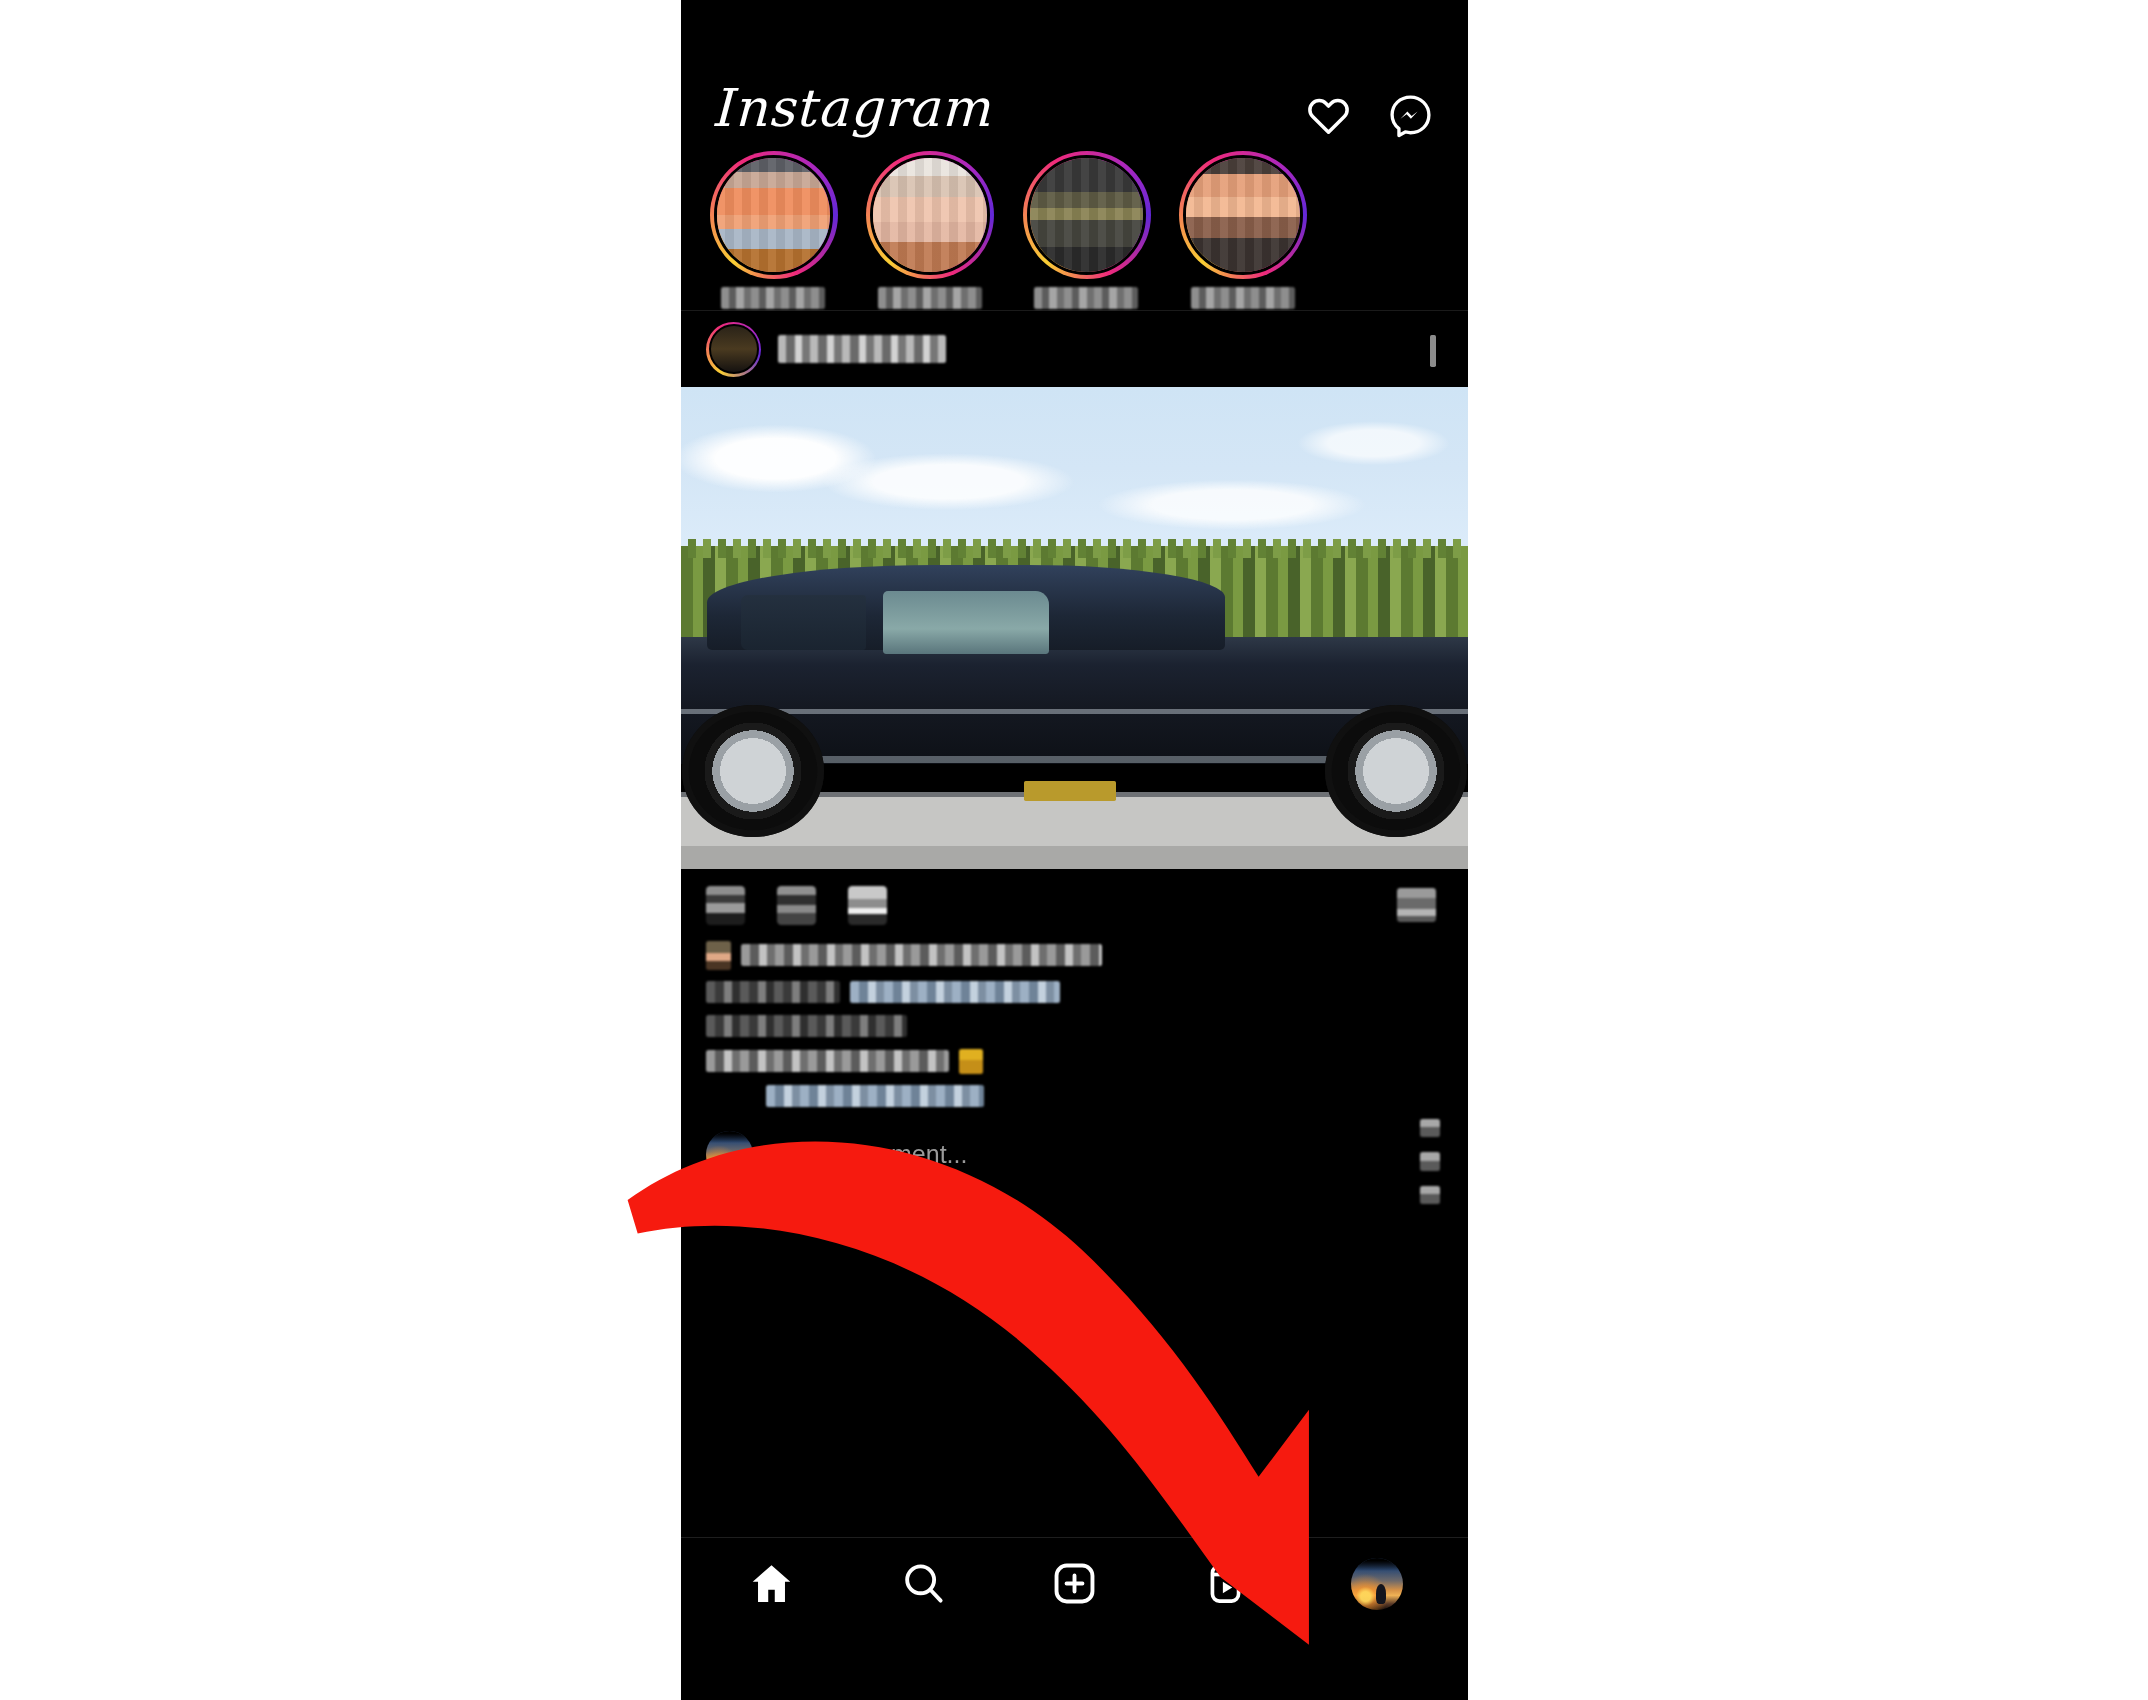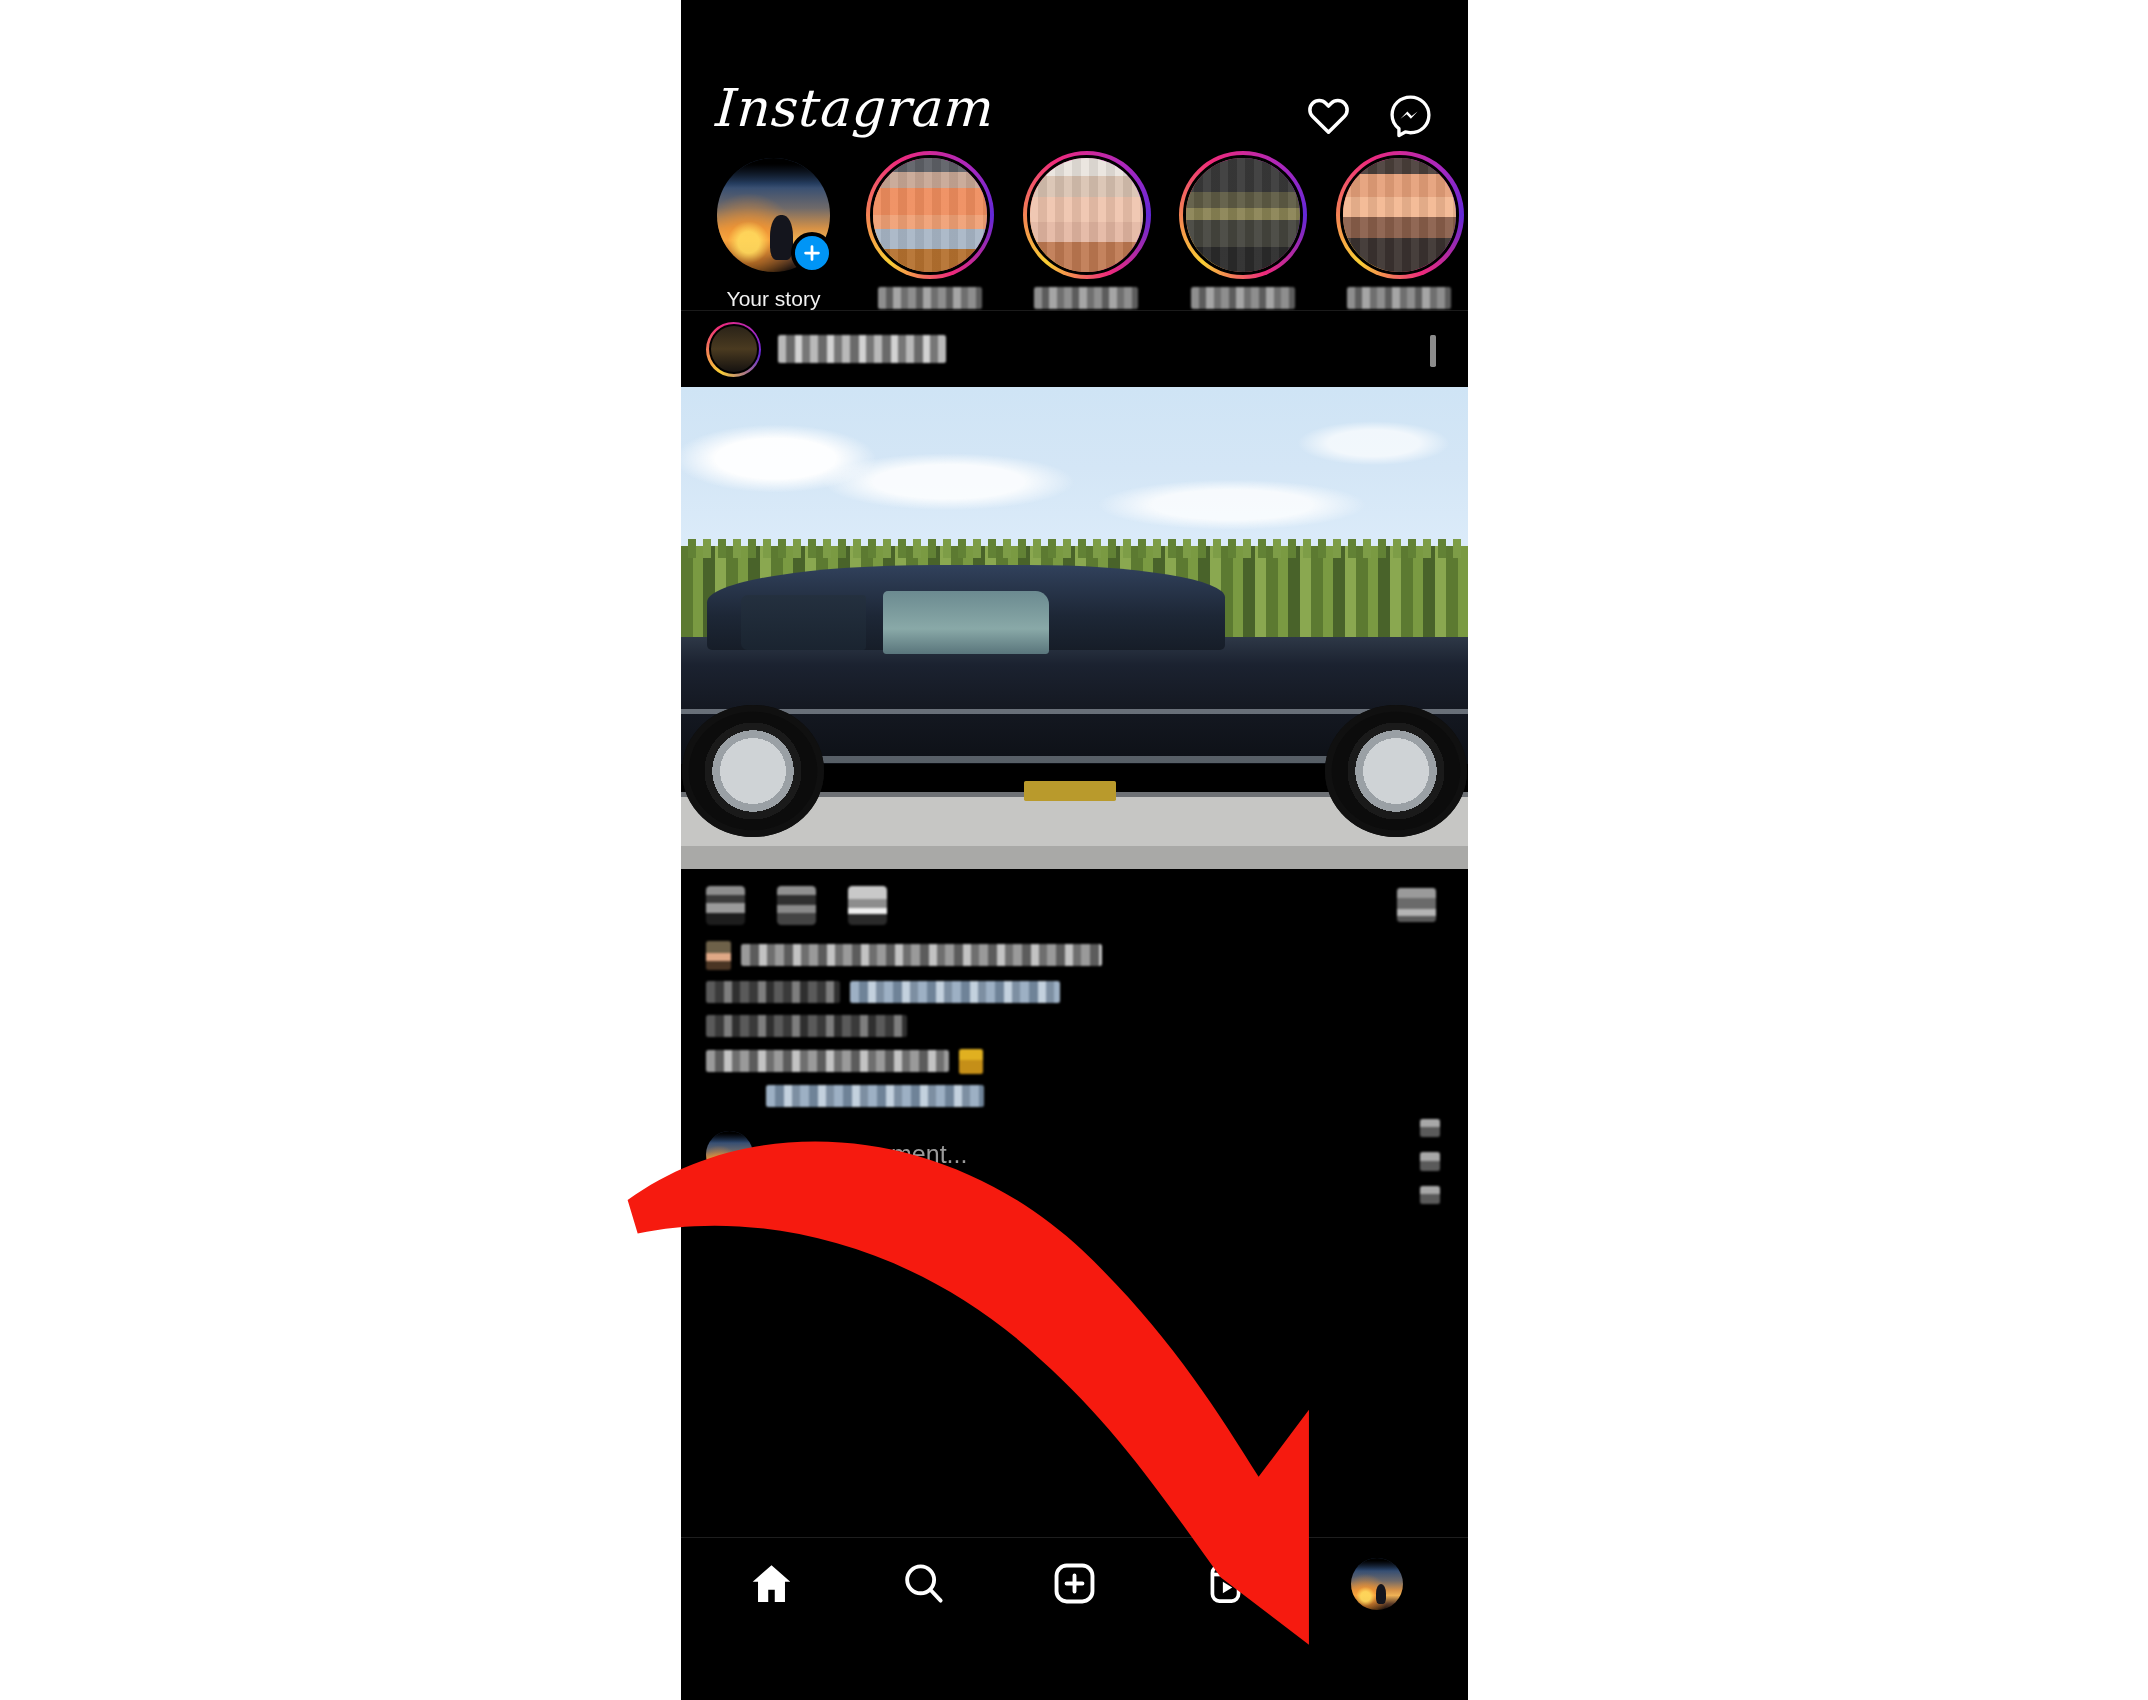--- a/index.html
+++ b/index.html
@@ -217,33 +217,20 @@
           <svg viewBox="0 0 24 24" fill="none" stroke="#fff" stroke-width="1.7" stroke-linejoin="round">
             <path d="M12 2.6c-5.3 0-9.4 3.9-9.4 9 0 2.9 1.3 5.4 3.5 7.1v3.5l3.2-1.8c.9.2 1.8.4 2.7.4 5.3 0 9.4-3.9 9.4-9s-4.1-9.2-9.4-9.2z"></path>
             <path d="M6.9 13.6 10.4 9.9l2.2 2.3 3-2.3-3.4 3.7-2.2-2.3z" fill="#fff" stroke="none"></path>
           </svg>
         </span>
       </div>
     </div>
 
     <div class="stories">
 
-      <div class="story">
-        <div class="ring plain">
-          <div class="ring-inner">
-            <div class="av-sunset"></div>
-          </div>
-        </div>
-        <div class="plus-badge">
-          <svg viewBox="0 0 24 24" stroke="#fff" stroke-width="3" stroke-linecap="round">
-            <path d="M12 5v14M5 12h14"></path>
-          </svg>
-        </div>
-        <div class="story-label">Your story</div>
-      </div>
 
       <div class="story">
         <div class="ring grad">
           <div class="ring-inner">
               <div class="av-pix av-p1"></div>
             </div>
         </div>
         <div class="story-label redacted"></div>
       </div>
 

